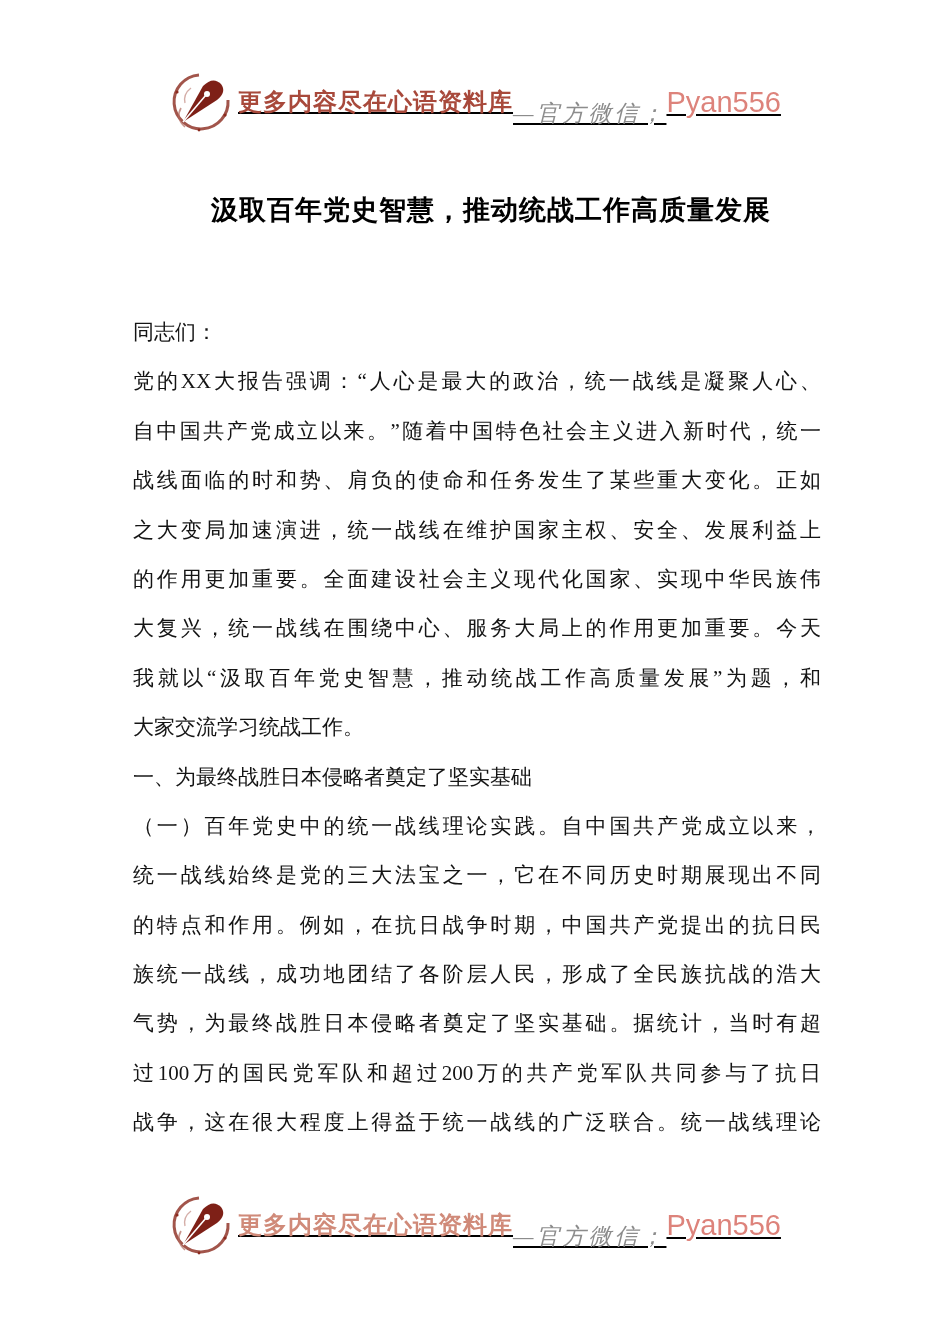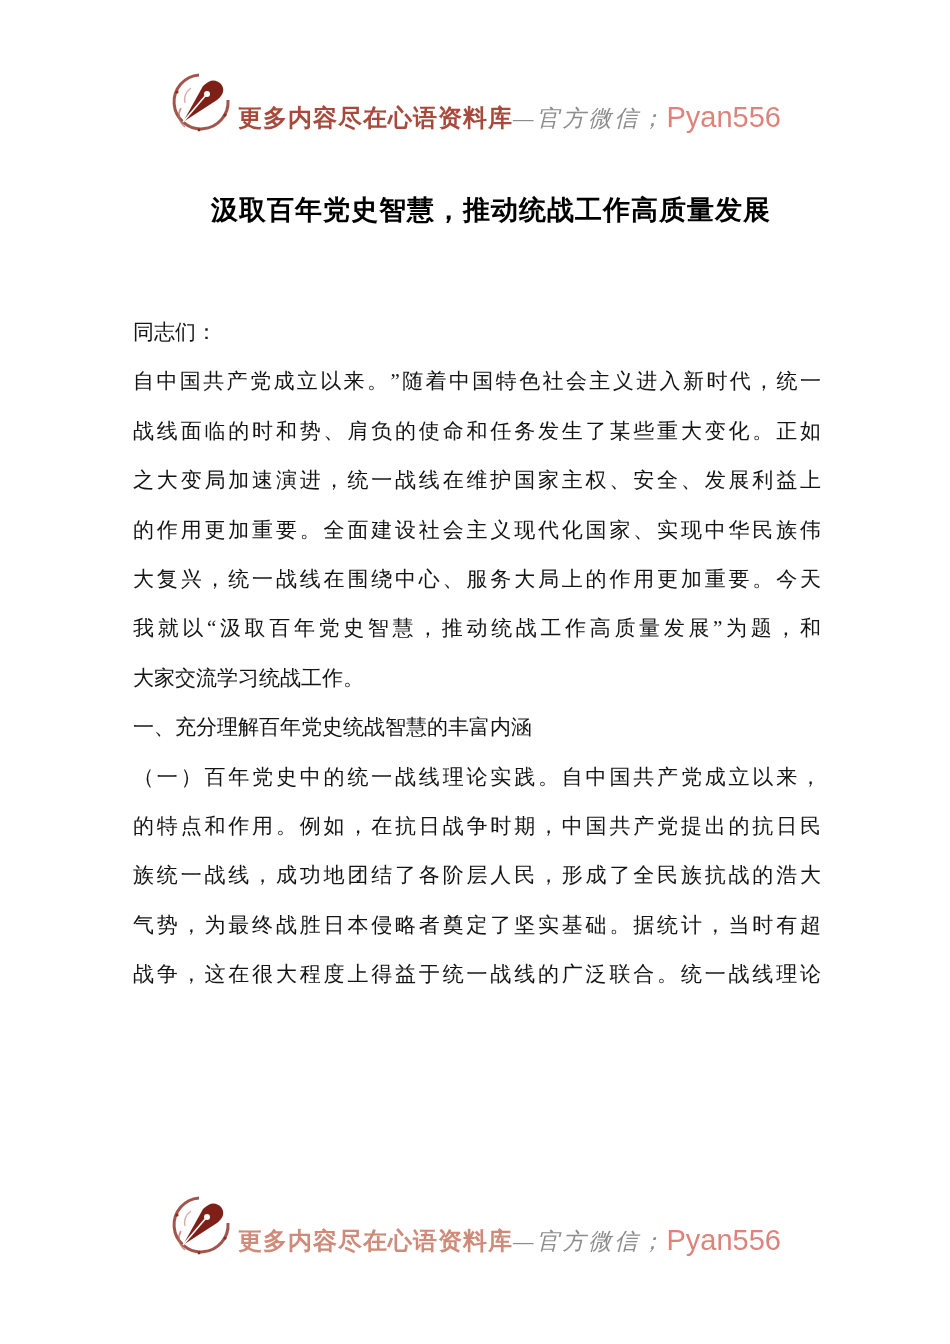--- a/index.html
+++ b/index.html
@@ -10,22 +10,23 @@
     background: #ffffff;
     overflow: hidden;
     font-family: "Liberation Serif", "DejaVu Serif", serif;
   }
   
   .brandbar {
     position: absolute;
     left: 0;
     width: 100%;
     display: flex;
-    align-items: flex-end;
+    align-items: center;
     justify-content: center;
+    text-decoration: underline;
   }
   .brandbar.header { top: 70px; }
   .brandbar.footer { top: 1193px; }
   .logo { width: 64px; height: 64px; margin-right: 5px; flex: 0 0 auto; }
   .brand-text {
     font-size: 24px;
     font-weight: bold;
     letter-spacing: 1px;
     white-space: nowrap;
   }
@@ -100,32 +101,35 @@
     <span class="brand-text">更多内容尽在心语资料库</span>
     <span class="wechat-label">—官方微信；</span>
     <span class="wechat-id">Pyan556</span>
   </div>
 
   <h1 class="doc-title">汲取百年党史智慧，推动统战工作高质量发展</h1>
 
   <div class="doc-body">
 
   <div class="doc-line para-end">同志们：</div>
+      <div class="doc-line">党的XX大报告强调：“人心是最大的政治，统一战线是凝聚人心、</div>
       <div class="doc-line">自中国共产党成立以来。”随着中国特色社会主义进入新时代，统一</div>
       <div class="doc-line">战线面临的时和势、肩负的使命和任务发生了某些重大变化。正如</div>
       <div class="doc-line">之大变局加速演进，统一战线在维护国家主权、安全、发展利益上</div>
       <div class="doc-line">的作用更加重要。全面建设社会主义现代化国家、实现中华民族伟</div>
       <div class="doc-line">大复兴，统一战线在围绕中心、服务大局上的作用更加重要。今天</div>
       <div class="doc-line">我就以“汲取百年党史智慧，推动统战工作高质量发展”为题，和</div>
       <div class="doc-line para-end">大家交流学习统战工作。</div>
-      <div class="doc-line para-end">一、充分理解百年党史统战智慧的丰富内涵</div>
+      <div class="doc-line para-end">一、为最终战胜日本侵略者奠定了坚实基础</div>
       <div class="doc-line">（一）百年党史中的统一战线理论实践。自中国共产党成立以来，</div>
+      <div class="doc-line">统一战线始终是党的三大法宝之一，它在不同历史时期展现出不同</div>
       <div class="doc-line">的特点和作用。例如，在抗日战争时期，中国共产党提出的抗日民</div>
       <div class="doc-line">族统一战线，成功地团结了各阶层人民，形成了全民族抗战的浩大</div>
       <div class="doc-line">气势，为最终战胜日本侵略者奠定了坚实基础。据统计，当时有超</div>
+      <div class="doc-line">过100万的国民党军队和超过200万的共产党军队共同参与了抗日</div>
       <div class="doc-line">战争，这在很大程度上得益于统一战线的广泛联合。统一战线理论</div>
     </div>
 
   <div class="brandbar footer">
     <svg class="logo" viewBox="0 0 64 64" xmlns="http://www.w3.org/2000/svg" aria-hidden="true">
       <path d="M30 5 A27 27 0 1 0 59 30" fill="none" stroke="#8b2a1e" stroke-width="3" opacity="0.8"></path>
       <path d="M12 38 Q6 48 16 57" fill="none" stroke="#b06a5e" stroke-width="1.6" opacity="0.7"></path>
       <path d="M22 18 Q14 24 16 33" fill="none" stroke="#b06a5e" stroke-width="1.4" opacity="0.55"></path>
       <path d="M14 52 L34 16 Q44 6 52 14 Q58 22 48 30 L14 52 Z" fill="#7e2017"></path>
       <line x1="14" y1="52" x2="37" y2="25" stroke="#ffffff" stroke-width="1.6"></line>

